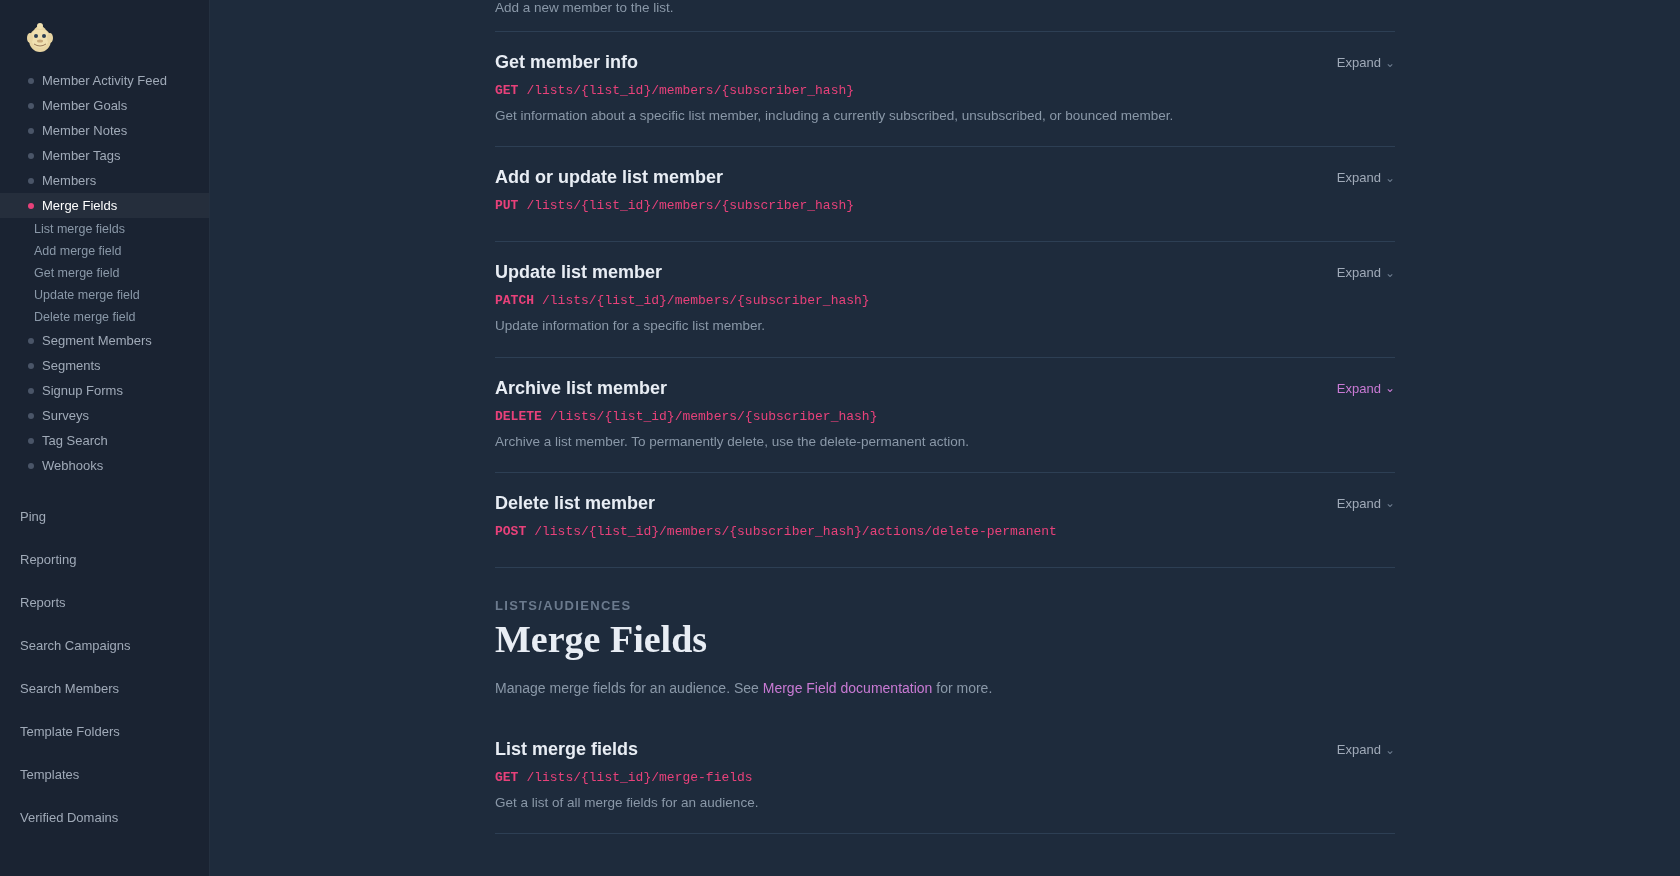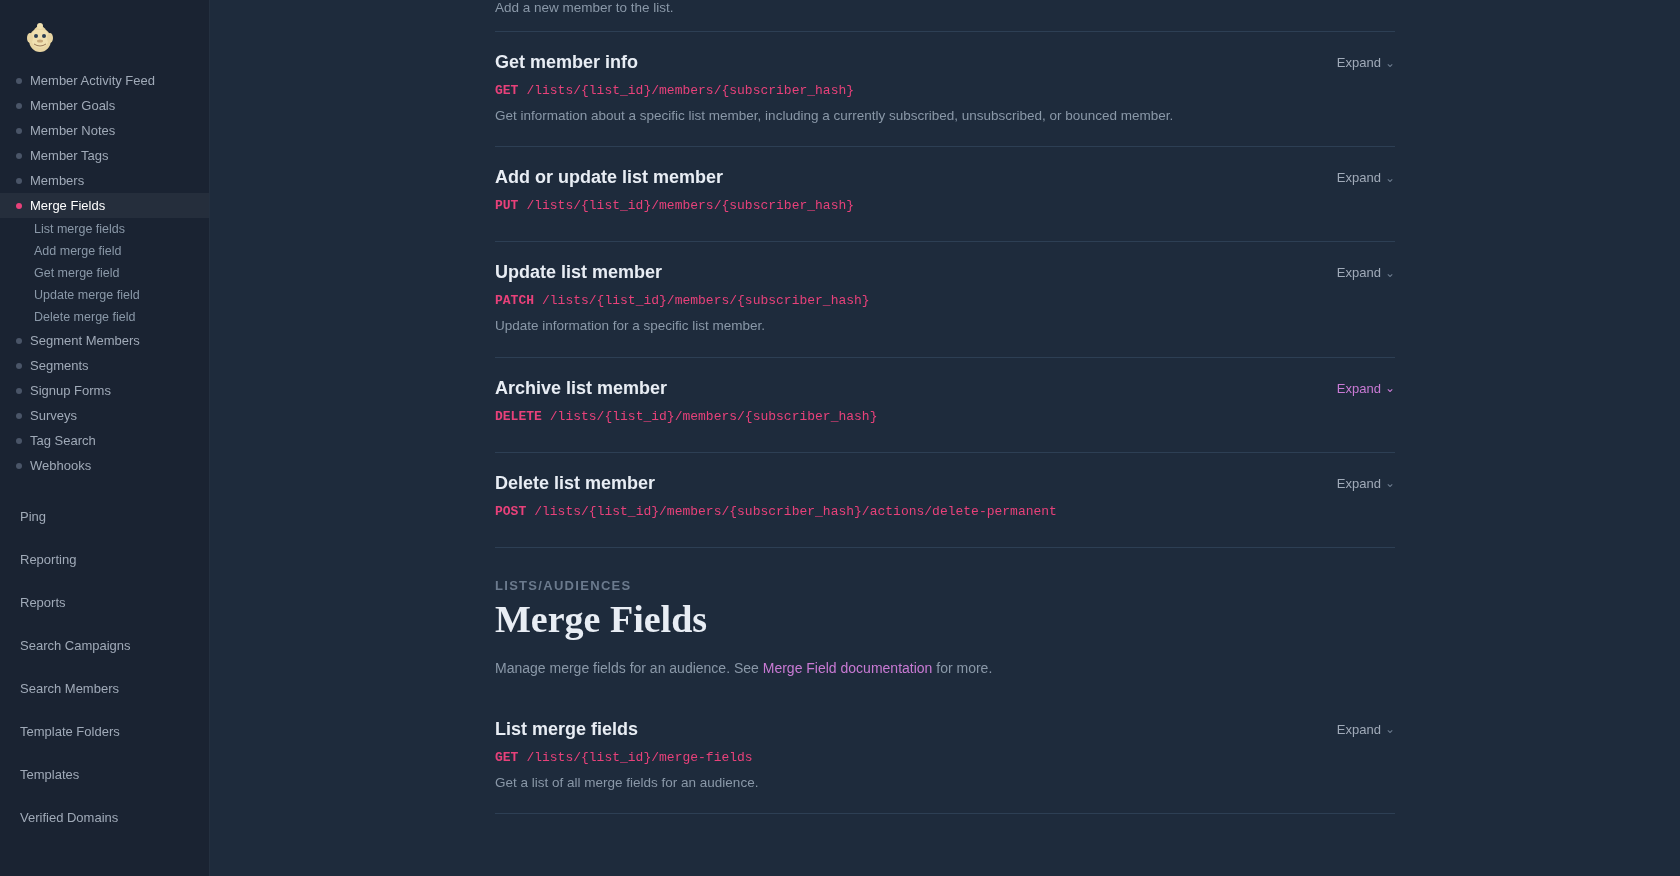--- a/index.html
+++ b/index.html
@@ -45,21 +45,21 @@
     }
 
     .sidebar-nav {
       list-style: none;
       padding: 0;
     }
 
     .sidebar-nav .nav-item {
       display: flex;
       align-items: center;
-      padding: 5px 16px;
+      padding: 5px 28px;
       font-size: 13px;
       color: #a0aab8;
       cursor: pointer;
       position: relative;
     }
 
     .sidebar-nav .nav-item.active {
       color: #ffffff;
       background: rgba(255,255,255,0.05);
     }
@@ -365,20 +365,21 @@
         <h2 class="endpoint-title">Archive list member</h2>
         <button class="expand-btn purple">
           <span>Expand</span>
           <span class="expand-chevron" style="color:#c97ad4;">⌄</span>
         </button>
       </div>
       <div class="endpoint-url">
         <span class="method-delete">DELETE</span>
         <span class="url-path">/lists/{list_id}/members/{subscriber_hash}</span>
       </div>
+      <p class="endpoint-desc">Archive a list member. To permanently delete, use the delete-permanent action.</p>
     </div>
 
     <div class="endpoint-card">
       <div class="endpoint-header">
         <h2 class="endpoint-title">Delete list member</h2>
         <button class="expand-btn">
           <span>Expand</span>
           <span class="expand-chevron">⌄</span>
         </button>
       </div>

